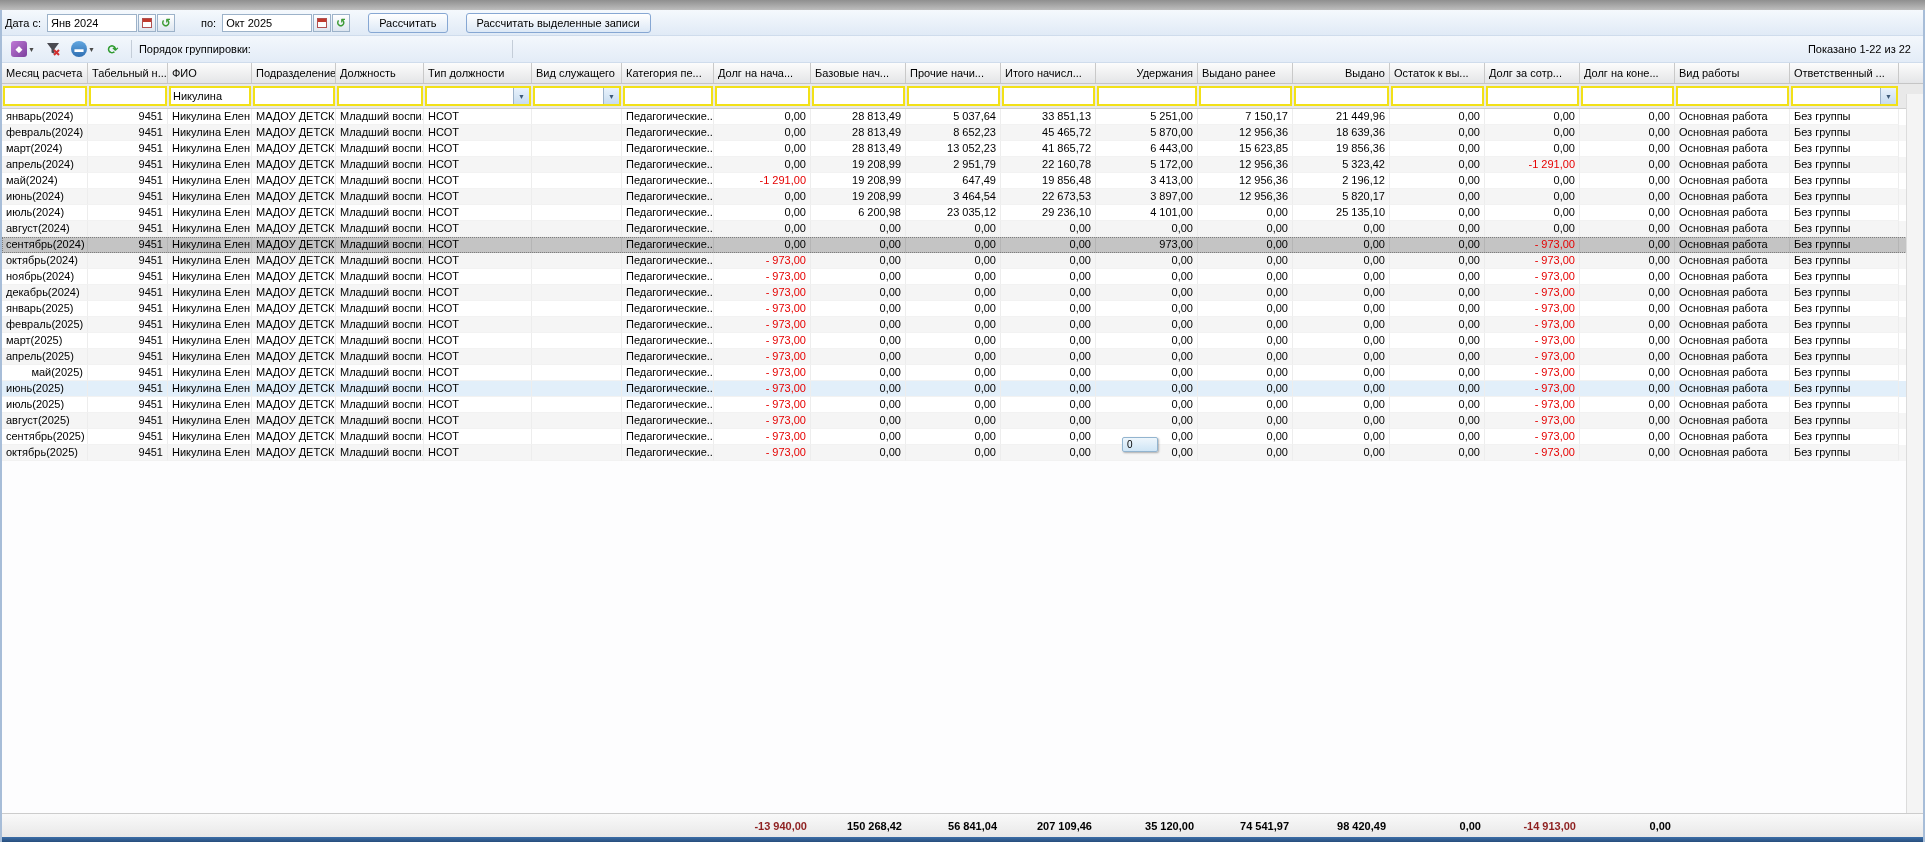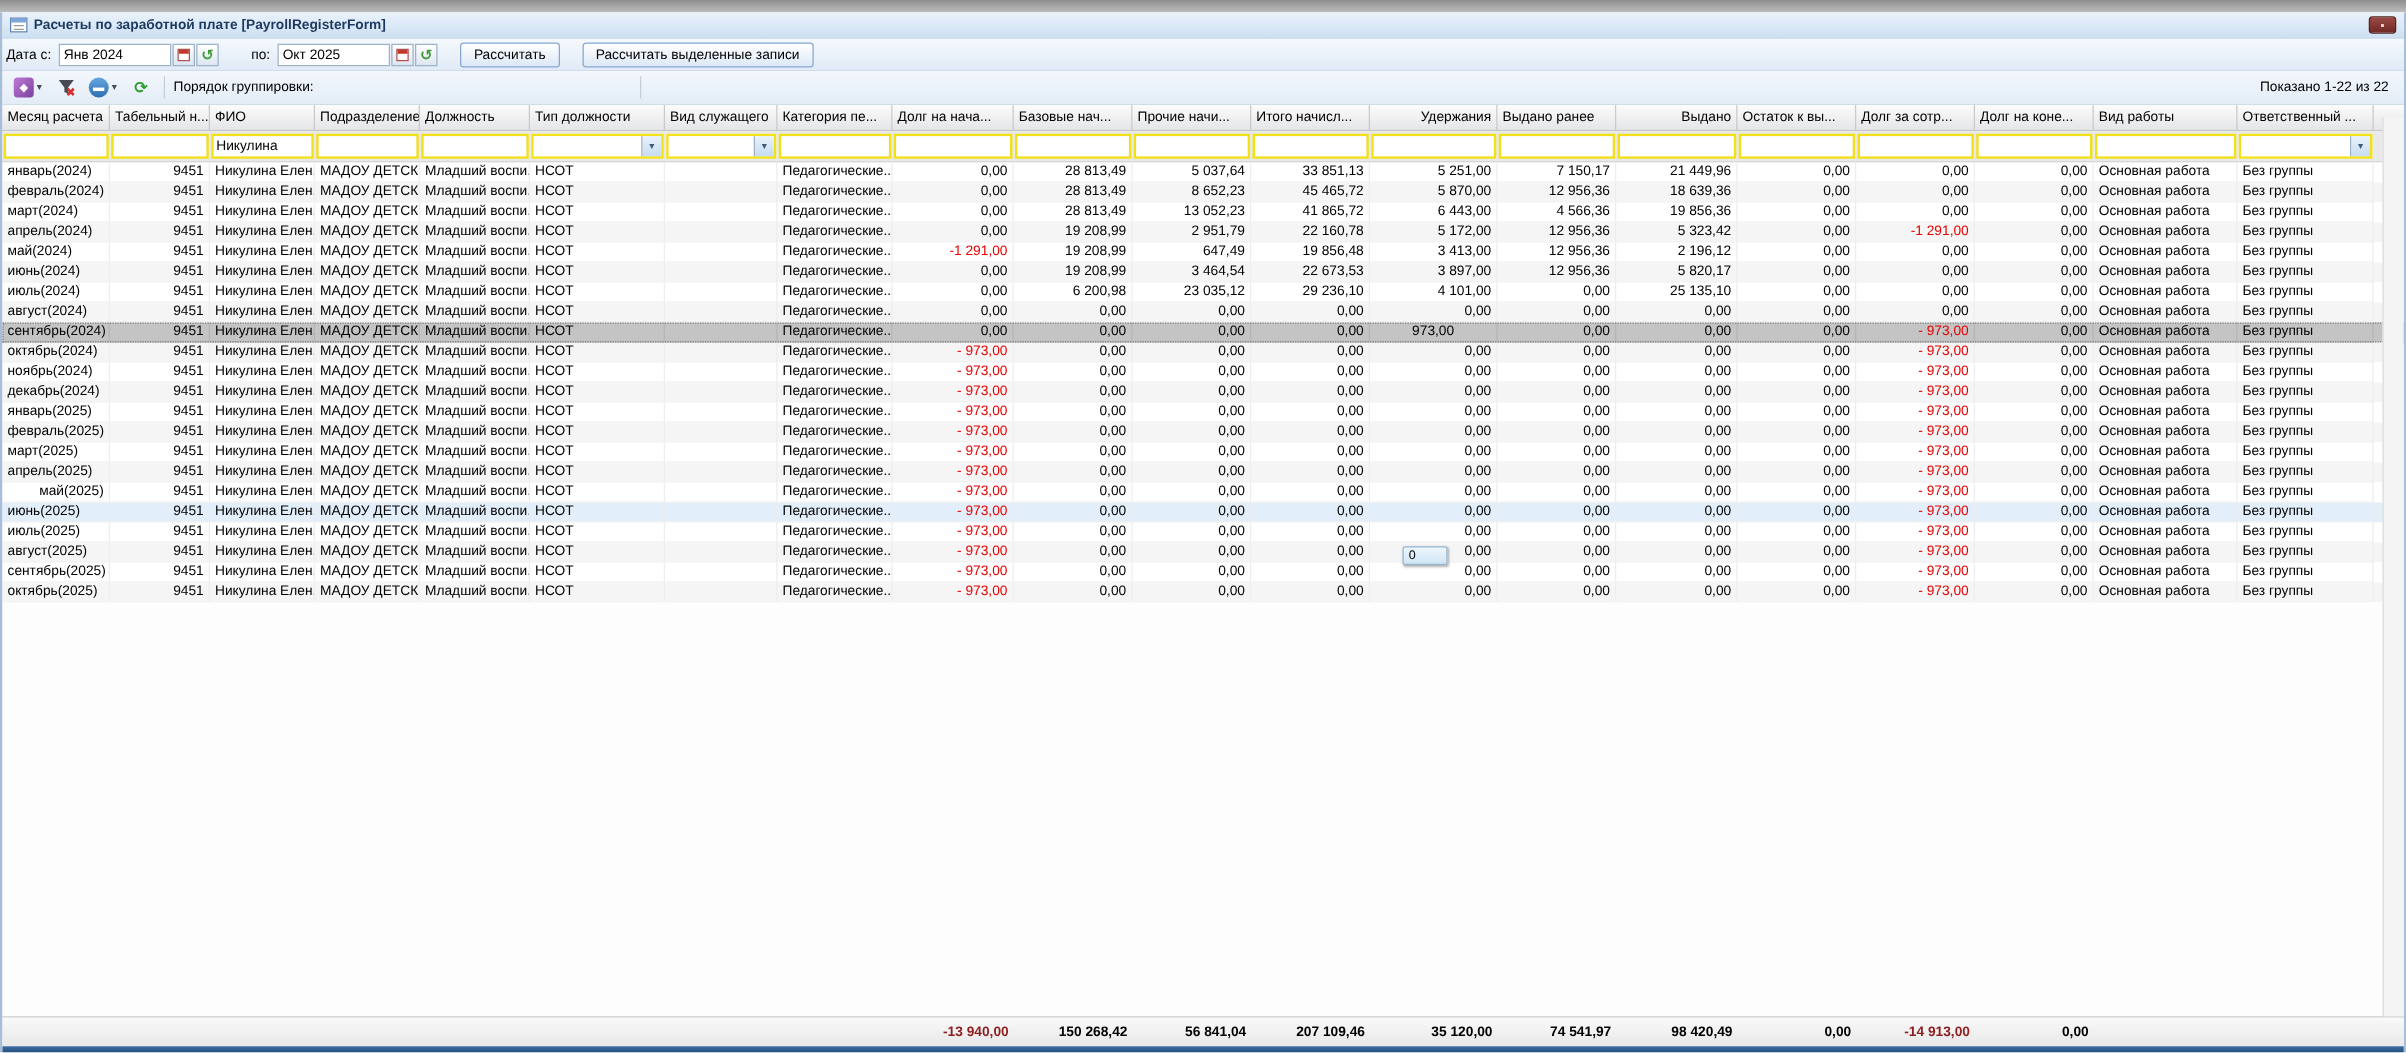--- a/index.html
+++ b/index.html
@@ -82,27 +82,20 @@
     background:linear-gradient(#eef6fc,#cfe5f5); border:1px solid #92b4cf; border-radius:2px;
     font-size:10px; line-height:13px; padding-left:4px; box-shadow:1px 1px 2px rgba(0,0,0,0.3); }
 </style>
 </head>
 <body>
 
 <div class="top-strip"></div>
 
 <div class="win">
 
-  <div class="titlebar">
-    <span class="form-icon"></span>
-    <span class="title-text">Расчеты по заработной плате [PayrollRegisterForm]</span>
-    <span class="close-btn">
-        <span>▪</span>
-      </span>
-  </div>
 
   <div class="toolbar1">
     <span class="tb-label">Дата с:</span>
     <span class="date-wrap">
       <input class="date-input" value="Янв 2024" style="">
       <span class="mini-btn">
           <span class="cal-glyph"></span>
         </span>
       <span class="mini-btn">
           <span class="ref-glyph">↺</span>
@@ -338,21 +331,21 @@
         <div class="gcell" style="width: 84px; text-align: left;">МАДОУ ДЕТСКИ...</div>
         <div class="gcell" style="width: 88px; text-align: left;">Младший воспи...</div>
         <div class="gcell" style="width: 108px; text-align: left;">НСОТ</div>
         <div class="gcell" style="width: 90px; text-align: left;"></div>
         <div class="gcell" style="width: 92px; text-align: left;">Педагогические...</div>
         <div class="gcell" style="width: 97px; text-align: right;">0,00</div>
         <div class="gcell" style="width: 95px; text-align: right;">28 813,49</div>
         <div class="gcell" style="width: 95px; text-align: right;">13 052,23</div>
         <div class="gcell" style="width: 95px; text-align: right;">41 865,72</div>
         <div class="gcell" style="width: 102px; text-align: right;">6 443,00</div>
-        <div class="gcell" style="width: 95px; text-align: right;">4 566,36</div>
+        <div class="gcell" style="width: 95px; text-align: right;">15 623,85</div>
         <div class="gcell" style="width: 97px; text-align: right;">19 856,36</div>
         <div class="gcell" style="width: 95px; text-align: right;">0,00</div>
         <div class="gcell" style="width: 95px; text-align: right;">0,00</div>
         <div class="gcell" style="width: 95px; text-align: right;">0,00</div>
         <div class="gcell" style="width: 115px; text-align: left;">Основная работа</div>
         <div class="gcell" style="width: 109px; text-align: left;">Без группы</div>
       </div>
       <div class="grow striped">
         <div class="gcell" style="width: 86px; text-align: left;">апрель(2024)</div>
         <div class="gcell" style="width: 80px; text-align: right;">9451</div>
@@ -469,21 +462,21 @@
         <div class="gcell" style="width: 84px; text-align: left;">Никулина Елен...</div>
         <div class="gcell" style="width: 84px; text-align: left;">МАДОУ ДЕТСКИ...</div>
         <div class="gcell" style="width: 88px; text-align: left;">Младший воспи...</div>
         <div class="gcell" style="width: 108px; text-align: left;">НСОТ</div>
         <div class="gcell" style="width: 90px; text-align: left;"></div>
         <div class="gcell" style="width: 92px; text-align: left;">Педагогические...</div>
         <div class="gcell" style="width: 97px; text-align: right;">0,00</div>
         <div class="gcell" style="width: 95px; text-align: right;">0,00</div>
         <div class="gcell" style="width: 95px; text-align: right;">0,00</div>
         <div class="gcell" style="width: 95px; text-align: right;">0,00</div>
-        <div class="gcell" style="width: 102px; text-align: center;">973,00</div>
+        <div class="gcell" style="width: 102px; text-align: right;">973,00</div>
         <div class="gcell" style="width: 95px; text-align: right;">0,00</div>
         <div class="gcell" style="width: 97px; text-align: right;">0,00</div>
         <div class="gcell" style="width: 95px; text-align: right;">0,00</div>
         <div class="gcell neg" style="width: 95px; text-align: right;">- 973,00</div>
         <div class="gcell" style="width: 95px; text-align: right;">0,00</div>
         <div class="gcell" style="width: 115px; text-align: left;">Основная работа</div>
         <div class="gcell" style="width: 109px; text-align: left;">Без группы</div>
       </div>
       <div class="grow striped">
         <div class="gcell" style="width: 86px; text-align: left;">октябрь(2024)</div>

